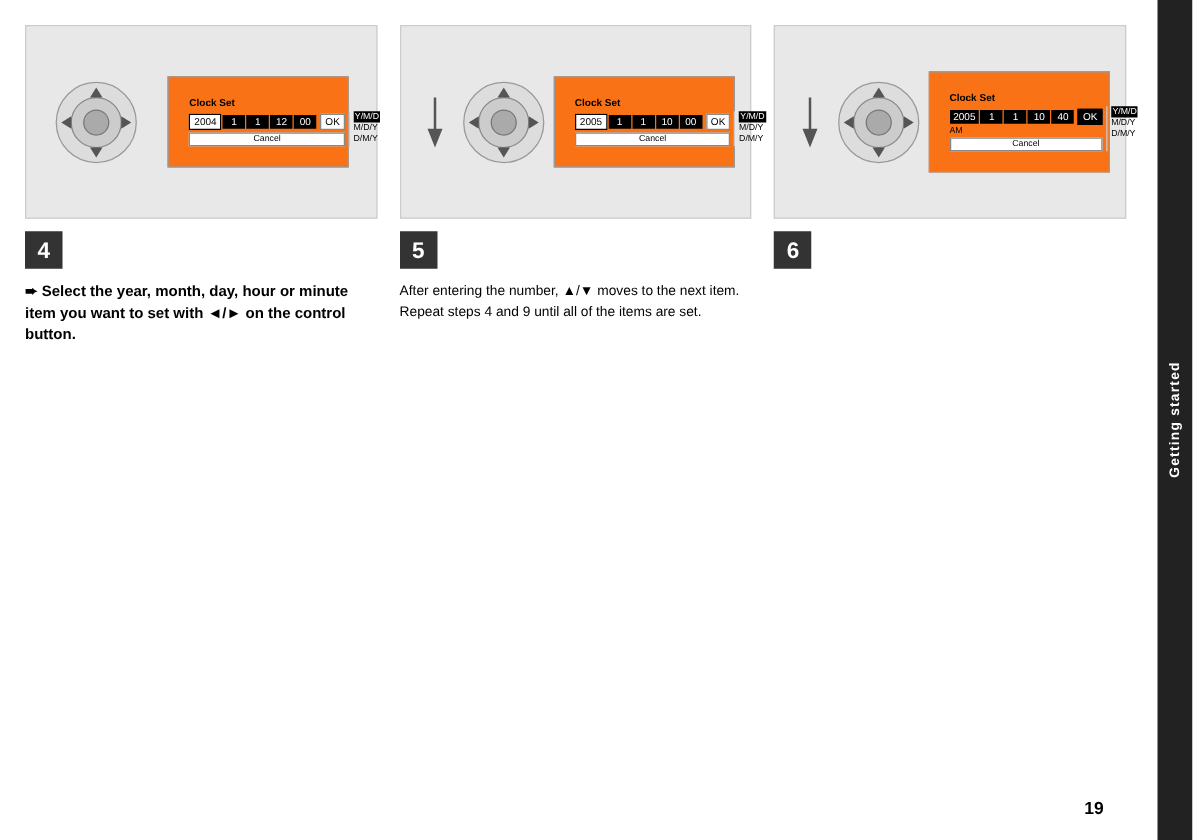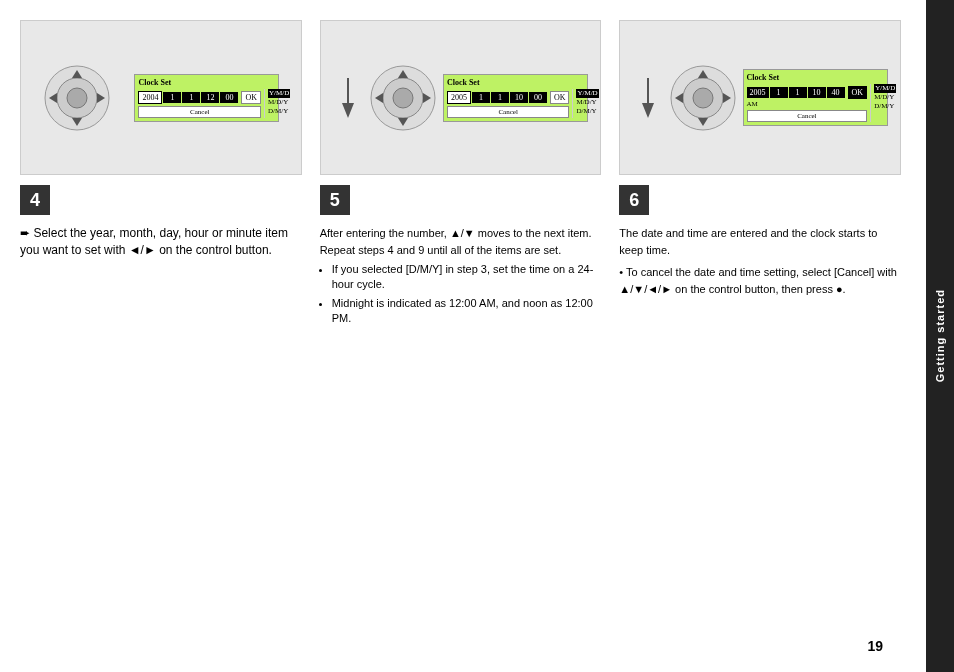--- a/index.html
+++ b/index.html
@@ -76,26 +76,25 @@
       width: 30px;
       height: 30px;
       display: flex;
       align-items: center;
       justify-content: center;
       margin-bottom: 10px;
     }
 
     
     .clock-ui {
-      background: #bef264;
+      background: #f97316;
       border: 1px solid #999;
       width: 145px;
       font-size: 8px;
-      padding: 3px;
-      font-family: Liberation Serif, serif;
+      padding: 16px;
     }
     .clock-ui-title {
       font-size: 8px;
       font-weight: bold;
       margin-bottom: 2px;
       color: #000;
     }
     .clock-ui-body {
       display: flex;
       gap: 3px;
@@ -154,21 +153,21 @@
     .arrow-down {
       display: flex;
       flex-direction: column;
       align-items: center;
       justify-content: center;
     }
 
     
     .step-heading {
       font-size: 12px;
-      font-weight: normal;
+      font-weight: bold;
       margin-bottom: 20px;
       line-height: 1.4;
     }
 
     .step-body {
       font-size: 11px;
       line-height: 1.5;
       color: #000;
     }
     .step-body p {
@@ -301,24 +300,20 @@
               <span>D/M/Y</span>
             </div>
           </div>
         </div>
       </div>
 
       <div class="step-badge">5</div>
 
       <div class="step-body">
         <p>After entering the number, ▲/▼ moves to the next item. Repeat steps 4 and 9 until all of the items are set.</p>
-        <ul>
-          <li>If you selected [D/M/Y] in step 3, set the time on a 24-hour cycle.</li>
-          <li>Midnight is indicated as 12:00 AM, and noon as 12:00 PM.</li>
-        </ul>
       </div>
     </div>
 
     <div class="col col-right-content">
 
       <div class="screenshot-box">
 
         <div class="arrow-down">
           <svg width="30" height="50">
             <line x1="15" y1="5" x2="15" y2="35" stroke="#555" stroke-width="2"></line>
@@ -355,25 +350,19 @@
               <span class="selected">Y/M/D</span>
               <span>M/D/Y</span>
               <span>D/M/Y</span>
             </div>
           </div>
         </div>
       </div>
 
       <div class="step-badge">6</div>
 
-      <div class="step-body">
-        <p>The date and time are entered and the clock starts to keep time.</p>
-        <p style="margin-top:6px;font-size:11px;">
-          • <span>To cancel the date and time setting, select [Cancel] with ▲/▼/◄/► on the control button, then press ●.</span>
-        </p>
-      </div>
     </div>
 
   </div>
 
   <div class="page-num">19</div>
 
 </div>
 
 </body></html>

